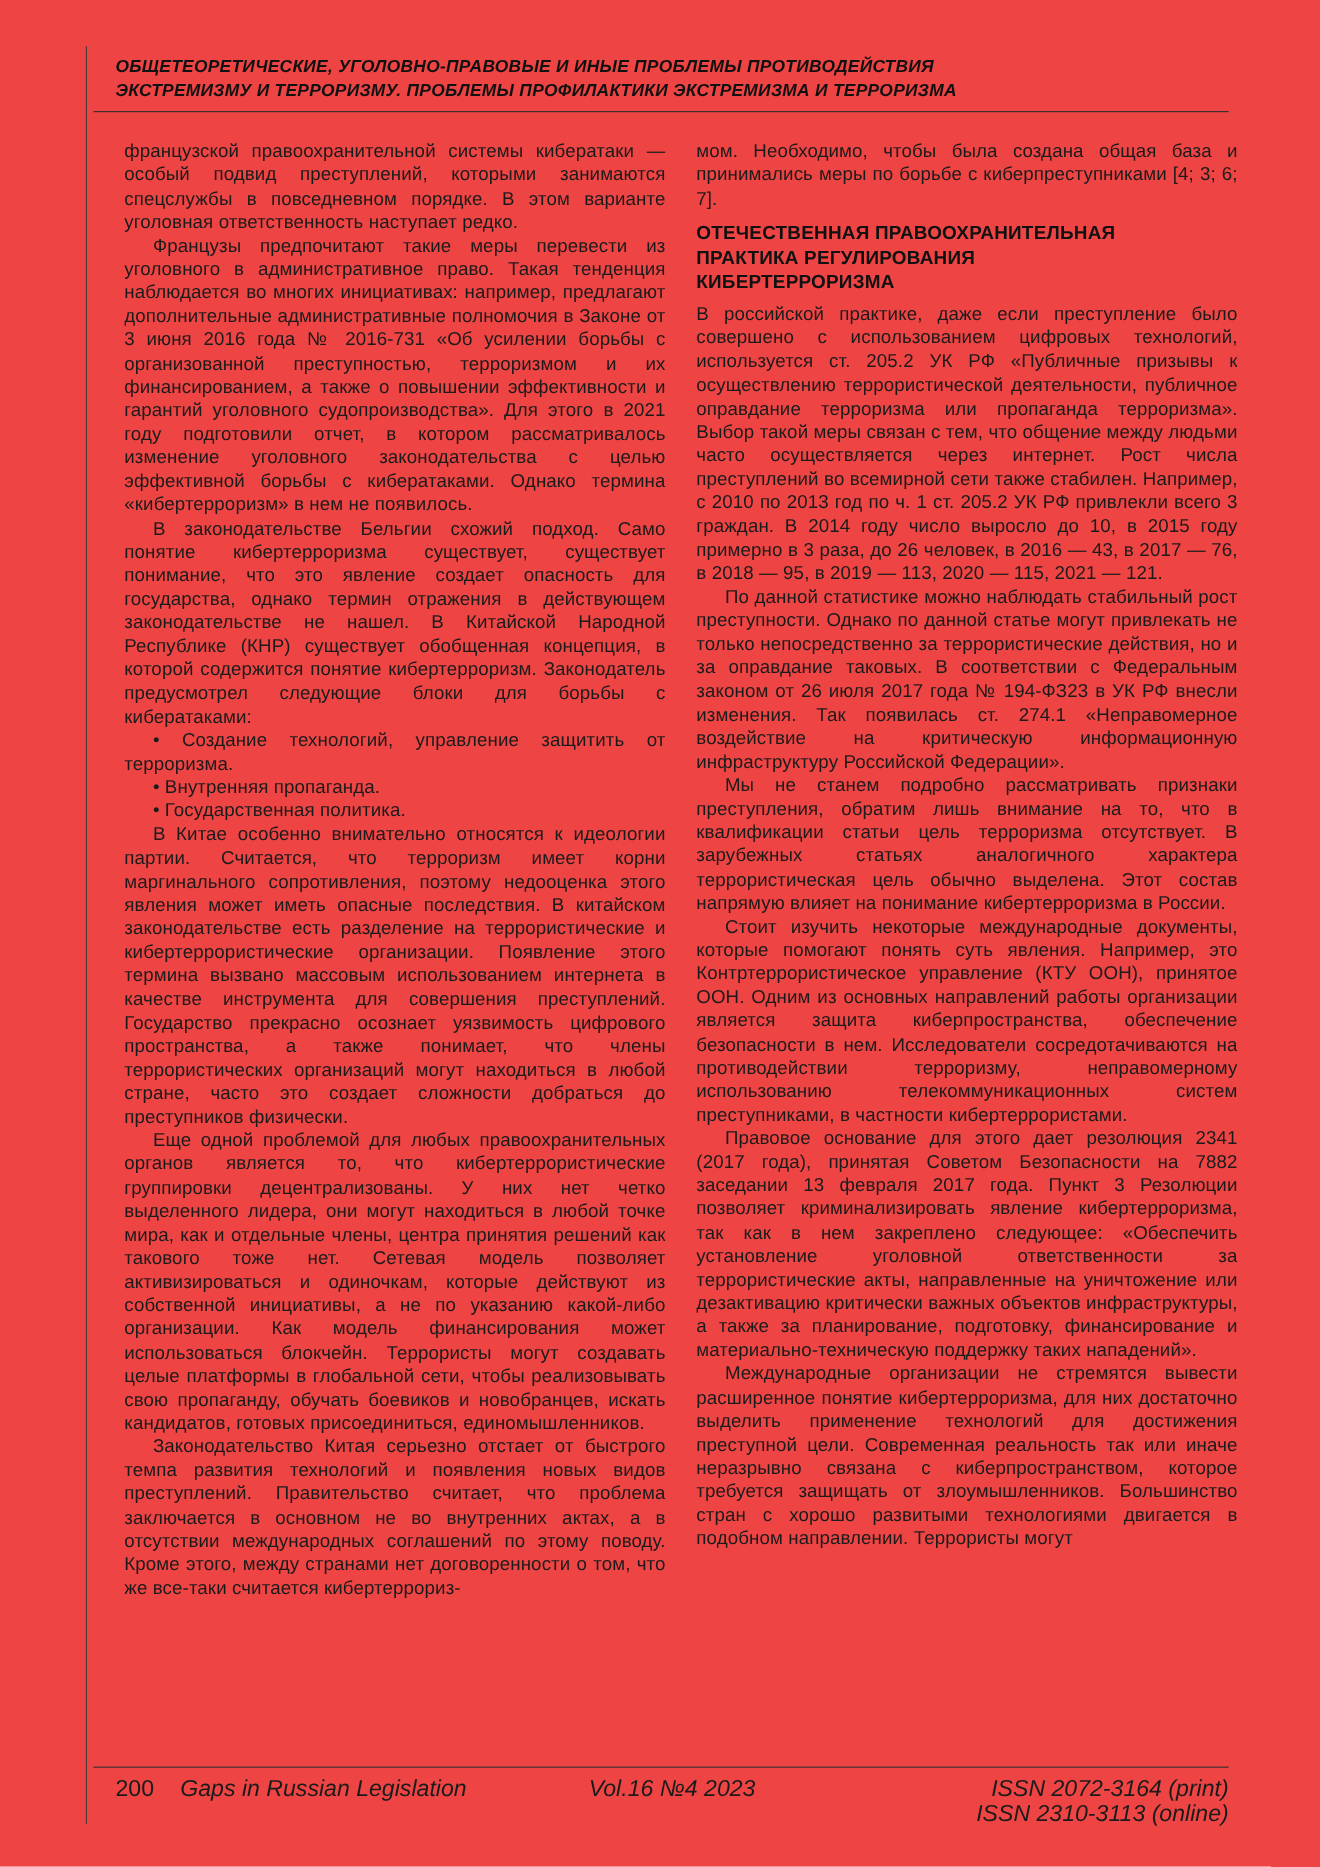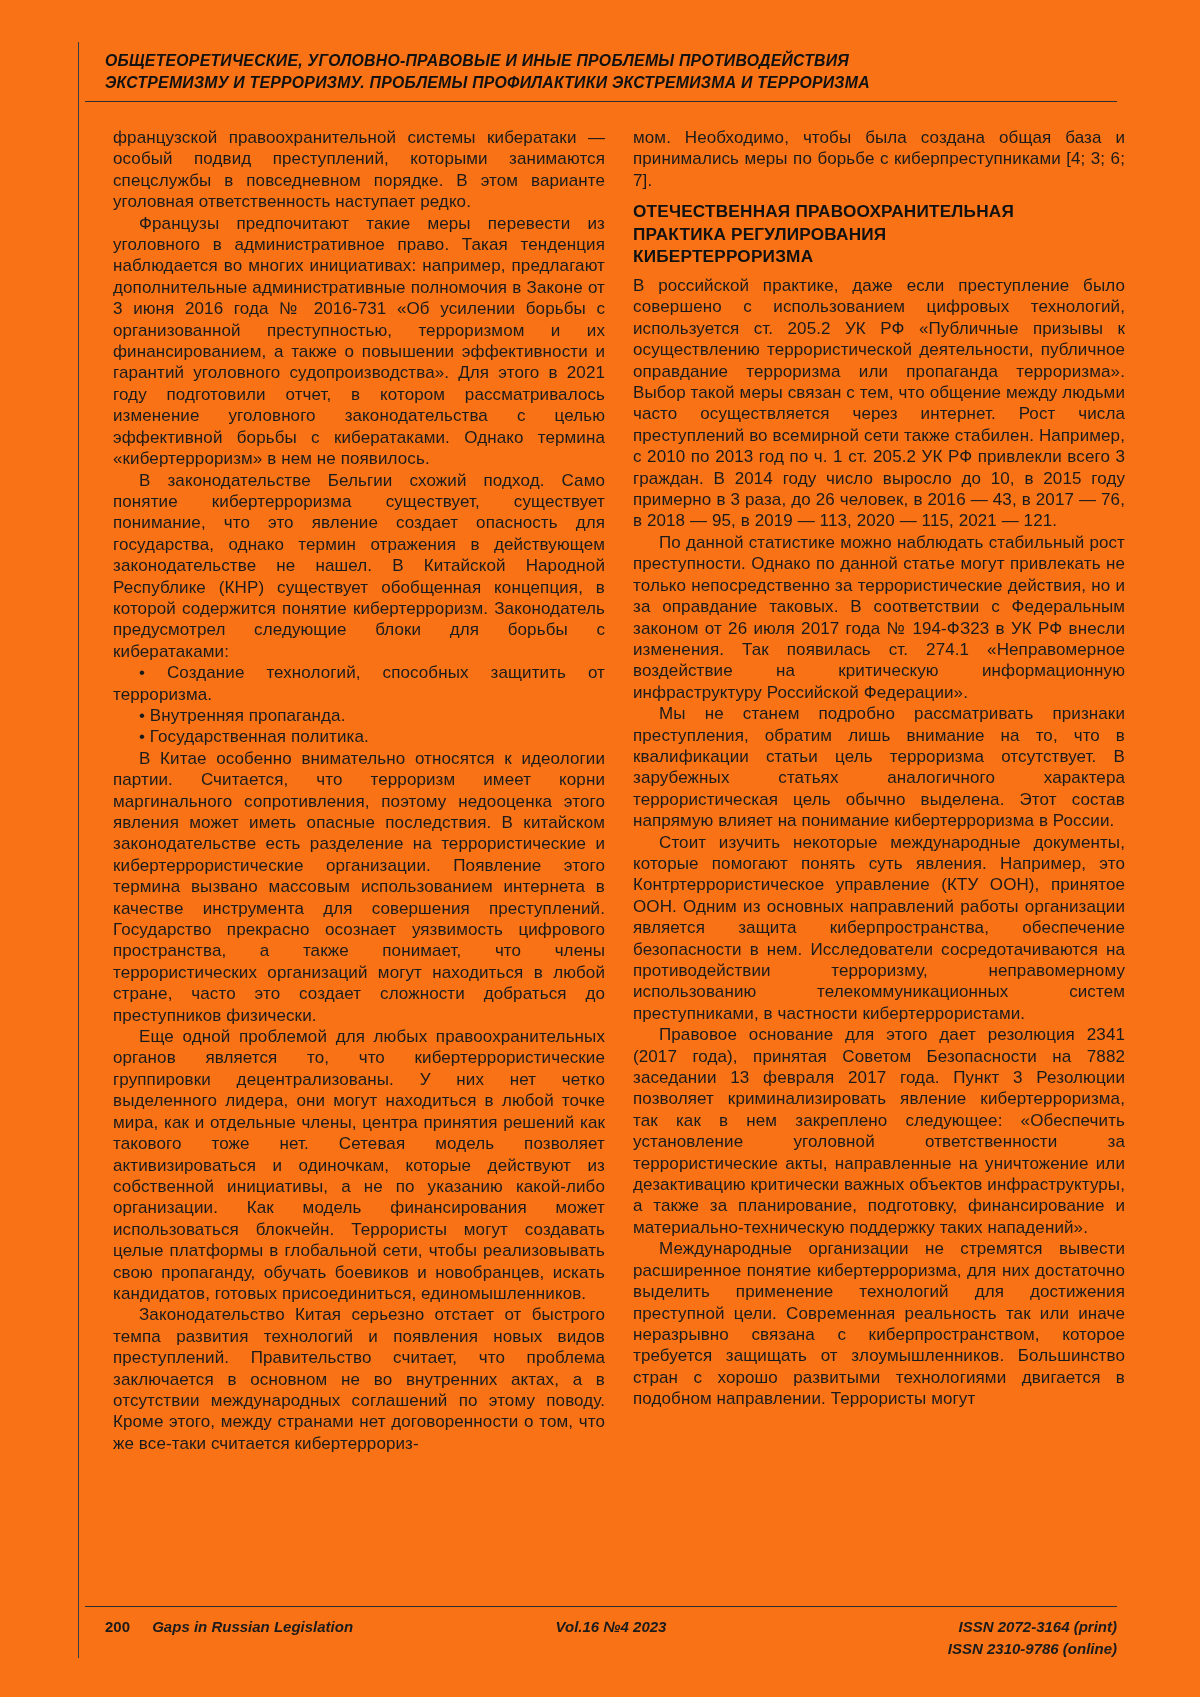--- a/index.html
+++ b/index.html
@@ -2,21 +2,21 @@
 <html lang="ru"><head>
 <meta charset="utf-8">
 <style>
   * { margin:0; padding:0; box-sizing:border-box; }
   html, body { background:#ffffff; }
   body {
     width:1200px; height:1697px; position:relative;
     font-family:"Liberation Sans","DejaVu Sans",sans-serif;
     color:#1b1b1b;
   }
-  .page { position:absolute; inset:0; overflow:hidden; background:#f97316; }
+  .page { position:absolute; inset:0; overflow:hidden; background:#ef4444; }
 
   .left-rule {
     position:absolute; left:78px; top:42px; width:1px; height:1616px;
     background:#3d3d3d;
   }
 
   .running-head {
     position:absolute; left:105px; top:50px; width:1012px;
     font-style:italic; font-weight:bold;
     font-size:15.8px; line-height:21.5px; letter-spacing:0.25px;
@@ -47,21 +47,21 @@
     font-weight:700; font-size:17.2px; line-height:22.6px;
     text-align:left; margin:9px 0 7px 0; color:#111; letter-spacing:0.2px;
   }
 
   .page-footer {
     position:absolute; left:85px; width:1032px; top:1606px;
   }
   .footer-rule { height:1px; background:#2e2e2e; border:0; margin-bottom:9px; }
   .footer-row {
     display:grid; grid-template-columns:1fr auto 1fr; align-items:baseline;
-    font-size:15px; line-height:22px; padding-left:20px;font-weight:bold;
+    font-size:21px; line-height:22px; padding-left:20px;
   }
   .f-left { justify-self:start; }
   .f-left .pageno { font-style:normal; margin-right:18px; }
   .f-left .journal { font-style:italic; }
   .f-center { justify-self:center; font-style:italic; }
   .f-right { justify-self:end; text-align:right; font-style:italic; }
   .issn-line { display:block; }
 </style>
 </head>
 <body>
@@ -76,21 +76,21 @@
   </header>
 
   <div class="head-rule"></div>
 
   <main class="columns">
 
     <section class="col">
       <p class="noindent">французской правоохранительной системы кибератаки — особый подвид преступлений, которыми занимаются спецслужбы в повседневном порядке. В этом варианте уголовная ответственность наступает редко.</p>
       <p>Французы предпочитают такие меры перевести из уголовного в административное право. Такая тенденция наблюдается во многих инициативах: например, предлагают дополнительные административные полномочия в Законе от 3 июня 2016 года № 2016-731 «Об усилении борьбы с организованной преступностью, терроризмом и их финансированием, а также о повышении эффективности и гарантий уголовного судопроизводства». Для этого в 2021 году подготовили отчет, в котором рассматривалось изменение уголовного законодательства с целью эффективной борьбы с кибератаками. Однако термина «кибертерроризм» в нем не появилось.</p>
       <p>В законодательстве Бельгии схожий подход. Само понятие кибертерроризма существует, существует понимание, что это явление создает опасность для государства, однако термин отражения в действующем законодательстве не нашел. В Китайской Народной Республике (КНР) существует обобщенная концепция, в которой содержится понятие кибертерроризм. Законодатель предусмотрел следующие блоки для борьбы с кибератаками:</p>
-      <p class="bullet">• Создание технологий, способных защитить от терроризма.</p>
+      <p class="bullet">• Создание технологий, управление защитить от терроризма.</p>
       <p class="bullet">• Внутренняя пропаганда.</p>
       <p class="bullet">• Государственная политика.</p>
       <p>В Китае особенно внимательно относятся к идеологии партии. Считается, что терроризм имеет корни маргинального сопротивления, поэтому недооценка этого явления может иметь опасные последствия. В китайском законодательстве есть разделение на террористические и кибертеррористические организации. Появление этого термина вызвано массовым использованием интернета в качестве инструмента для совершения преступлений. Государство прекрасно осознает уязвимость цифрового пространства, а также понимает, что члены террористических организаций могут находиться в любой стране, часто это создает сложности добраться до преступников физически.</p>
       <p>Еще одной проблемой для любых правоохранительных органов является то, что кибертеррористические группировки децентрализованы. У них нет четко выделенного лидера, они могут находиться в любой точке мира, как и отдельные члены, центра принятия решений как такового тоже нет. Сетевая модель позволяет активизироваться и одиночкам, которые действуют из собственной инициативы, а не по указанию какой-либо организации. Как модель финансирования может использоваться блокчейн. Террористы могут создавать целые платформы в глобальной сети, чтобы реализовывать свою пропаганду, обучать боевиков и новобранцев, искать кандидатов, готовых присоединиться, единомышленников.</p>
       <p>Законодательство Китая серьезно отстает от быстрого темпа развития технологий и появления новых видов преступлений. Правительство считает, что проблема заключается в основном не во внутренних актах, а в отсутствии международных соглашений по этому поводу. Кроме этого, между странами нет договоренности о том, что же все-таки считается кибертеррориз-</p>
     </section>
 
     <section class="col">
       <p class="noindent">мом. Необходимо, чтобы была создана общая база и принимались меры по борьбе с киберпреступниками [4; 3; 6; 7].</p>
       <h2 class="section-heading">
@@ -111,18 +111,18 @@
   <footer class="page-footer">
     <div class="footer-rule"></div>
     <div class="footer-row">
       <div class="f-left">
         <span class="pageno">200</span>
         <span class="journal">Gaps in Russian Legislation</span>
       </div>
       <div class="f-center">Vol.16 №4  2023</div>
       <div class="f-right">
         <span class="issn-line">ISSN 2072-3164 (print)</span>
-        <span class="issn-line">ISSN 2310-9786 (online)</span>
+        <span class="issn-line">ISSN 2310-3113 (online)</span>
       </div>
     </div>
   </footer>
 
 </div>
 
 </body></html>

